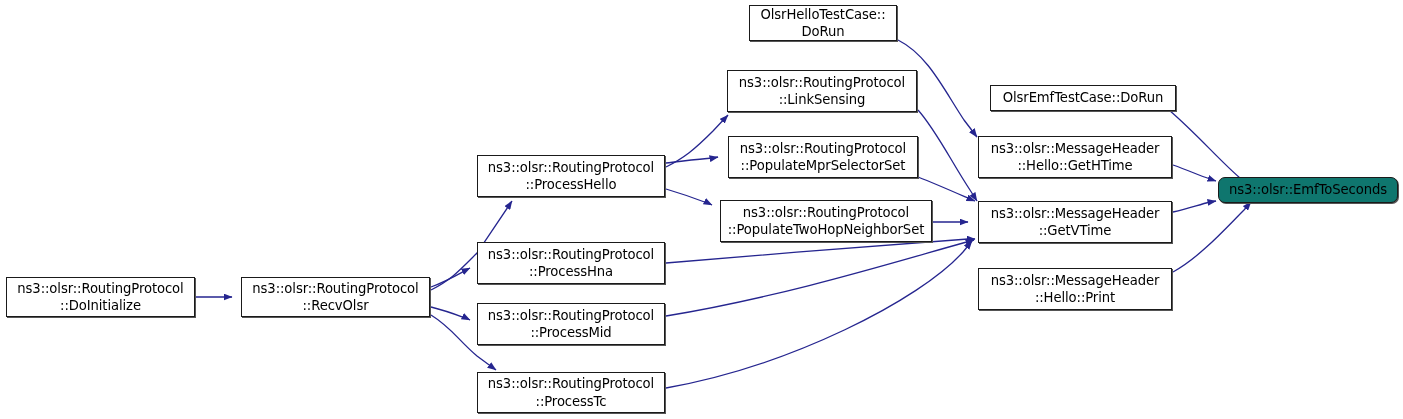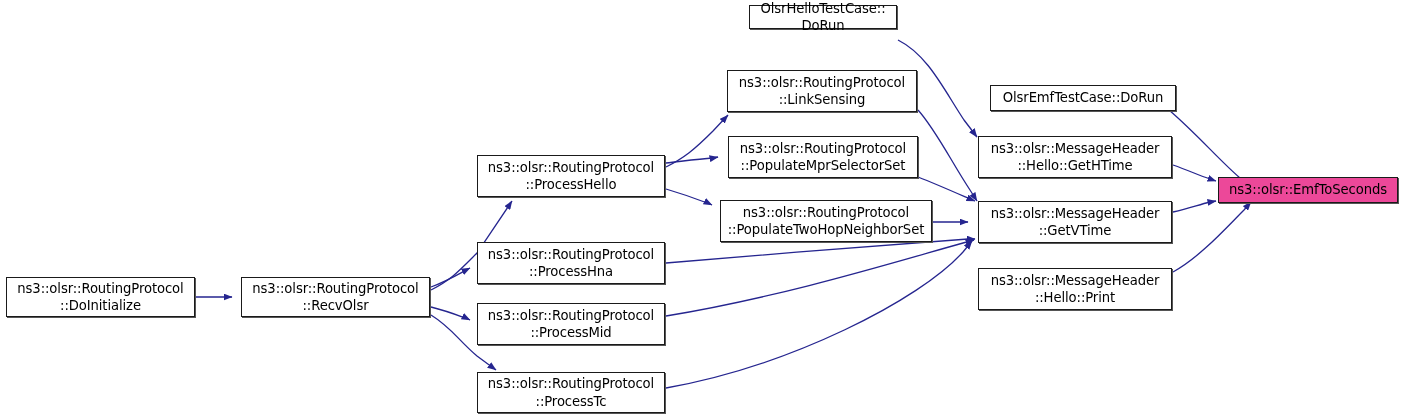--- a/index.html
+++ b/index.html
@@ -36,21 +36,22 @@
     text-align: center;
     font-size: 13.2px;
     line-height: 1.30;
     color: #000000;
     letter-spacing: -0.1px;
     white-space: pre-line;
     box-shadow: 1px 1px 0 0 #555555;
     z-index: 2;
   }
   .node.highlight {
-    background: #ec4899;
+    background: #0f766e;
+    border-radius: 7px;
   }
   .node-label {
     display: block;
     width: 100%;
     padding: 0 3px;
     box-sizing: border-box;
   }
 </style>
 </head>
 <body>
@@ -80,21 +81,21 @@
         <path d="M666,316 C782,297 895,262 963,243 L974,240" fill="none" stroke="#25258f" stroke-width="1.3" marker-end="url(#arrowhead)"></path>
         <path d="M666,388 C790,366 920,300 963,252 L972,241" fill="none" stroke="#25258f" stroke-width="1.3" marker-end="url(#arrowhead)"></path>
         <path d="M1169,110 C1198,135 1219,160 1240,178 L1249,184" fill="none" stroke="#25258f" stroke-width="1.3" marker-end="url(#arrowhead)"></path>
         <path d="M1173,165 C1190,171 1198,175 1210,179 L1216,181" fill="none" stroke="#25258f" stroke-width="1.3" marker-end="url(#arrowhead)"></path>
         <path d="M1173,212 C1190,208 1198,205 1210,202 L1216,201" fill="none" stroke="#25258f" stroke-width="1.3" marker-end="url(#arrowhead)"></path>
         <path d="M1173,272 C1200,257 1225,229 1244,210 L1251,202" fill="none" stroke="#25258f" stroke-width="1.3" marker-end="url(#arrowhead)"></path>
       </g>
   </svg>
 
   <div id="nodes-layer">
-      <div class="node" style="left: 749px; top: 5px; width: 148px; height: 24px;"><span class="node-label">OlsrHelloTestCase::
+      <div class="node" style="left: 749px; top: 5px; width: 148px; height: 36px;"><span class="node-label">OlsrHelloTestCase::
 DoRun</span></div>
       <div class="node" style="left: 727px; top: 70px; width: 190px; height: 42px;"><span class="node-label">ns3::olsr::RoutingProtocol
 ::LinkSensing</span></div>
       <div class="node" style="left: 982px; top: 85px; width: 186px; height: 26px; margin-left: 8px;"><span class="node-label">OlsrEmfTestCase::DoRun</span></div>
       <div class="node" style="left: 978px; top: 136px; width: 194px; height: 42px;"><span class="node-label">ns3::olsr::MessageHeader
 ::Hello::GetHTime</span></div>
       <div class="node" style="left: 728px; top: 136px; width: 190px; height: 42px;"><span class="node-label">ns3::olsr::RoutingProtocol
 ::PopulateMprSelectorSet</span></div>
       <div class="node" style="left: 477px; top: 155px; width: 188px; height: 42px;"><span class="node-label">ns3::olsr::RoutingProtocol
 ::ProcessHello</span></div>

